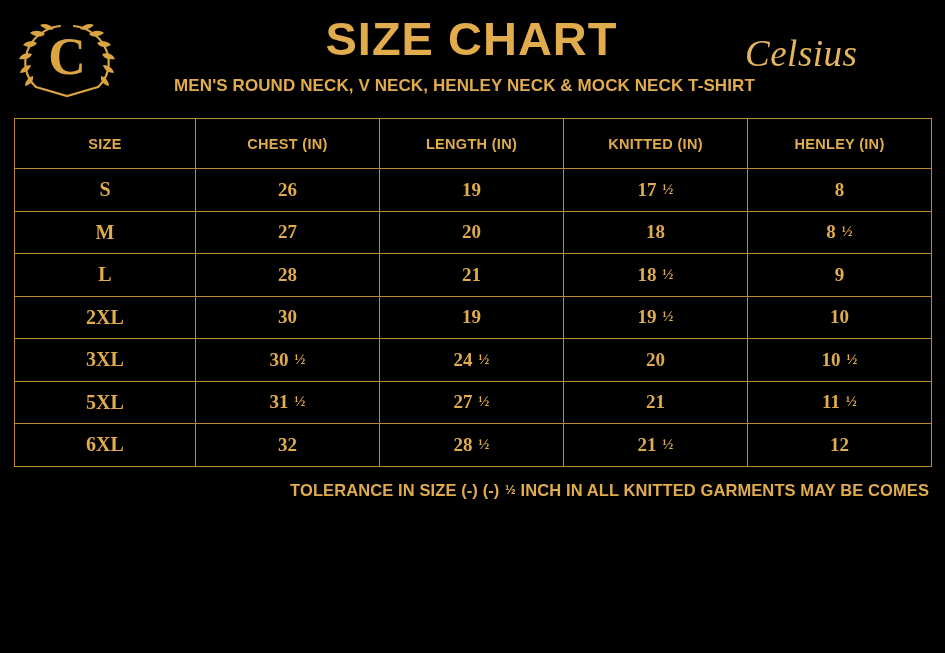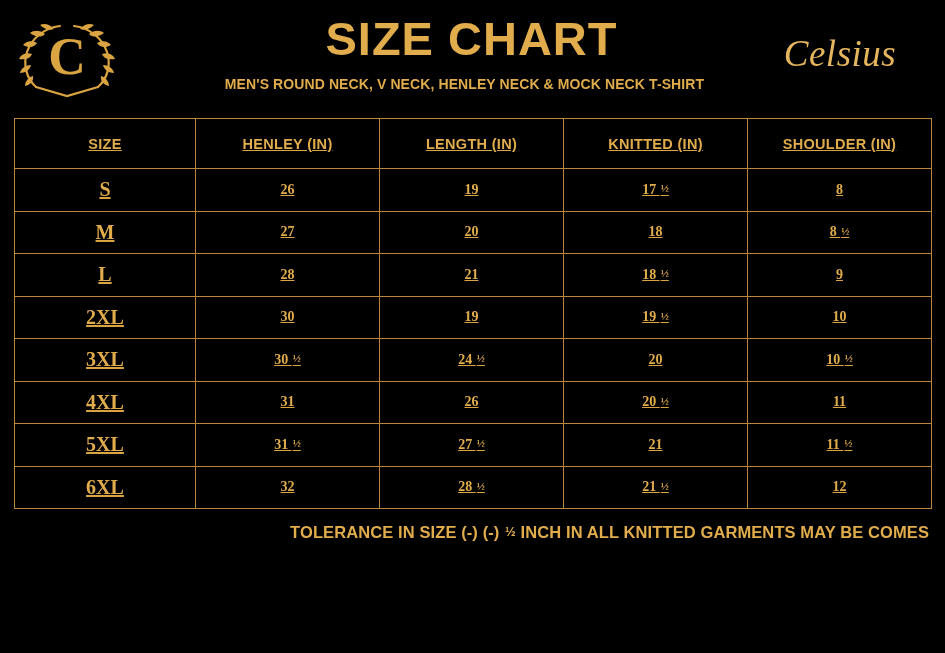--- a/index.html
+++ b/index.html
@@ -49,44 +49,42 @@
     font-size: 47px;
     letter-spacing: 1px;
     color: #e0ac4c;
     line-height: 1.05;
     margin: 0;
     padding-left: 14px;
   }
   .subtitle {
     font-family: "Liberation Sans", sans-serif;
     font-weight: bold;
-    font-size: 14px;
+    font-size: 17px;
     color: #e0ac4c;
     letter-spacing: 0.1px;
     margin-top: 13px;
     padding-left: 0;
   }
 
   .brand {
     position: absolute;
     right: 10px;
     top: 32px;
     width: 190px;
-    text-align: center;
     font-family: "Liberation Serif", serif;
     font-style: italic;
     font-size: 37px;
     color: #e5b65e;
     letter-spacing: 0.5px;
   }
 
   
   .table-wrap {
     margin: 0 14px;
-    text-decoration: underline;
   }
   table.size-chart {
     width: 917px;
     border-collapse: collapse;
     table-layout: fixed;
   }
   table.size-chart th,
   table.size-chart td {
     border: 1px solid #b9863a;
     text-align: center;
@@ -95,21 +93,21 @@
     font-weight: bold;
   }
   table.size-chart th {
     height: 47px;
     font-family: "Liberation Sans", sans-serif;
     font-size: 14.5px;
     letter-spacing: 0.3px;
   }
   table.size-chart td {
     height: 39.5px;
-    font-size: 14px;
+    font-size: 19px;
   }
   table.size-chart td.size-cell {
     font-size: 20px;
   }
   col.c0 { width: 181px; }
   col.c1 { width: 184px; }
   col.c2 { width: 184px; }
   col.c3 { width: 184px; }
   col.c4 { width: 184px; }
 
@@ -177,24 +175,24 @@
       <colgroup>
         <col class="c0">
           <col class="c1">
           <col class="c2">
           <col class="c3">
           <col class="c4">
       </colgroup>
       <thead>
         <tr>
           <th>SIZE</th>
-          <th>HENLEY (IN)</th>
+          <th>CHEST (IN)</th>
           <th>LENGTH (IN)</th>
           <th>KNITTED (IN)</th>
-          <th>SHOULDER (IN)</th>
+          <th>HENLEY (IN)</th>
         </tr>
       </thead>
       <tbody id="table-body">
           <tr>
             <td class="size-cell">S</td>
             <td>26</td>
             <td>19</td>
             <td>17 <span class="frac">½</span></td>
             <td>8</td>
           </tr>
@@ -220,27 +218,20 @@
             <td>10</td>
           </tr>
           <tr>
             <td class="size-cell">3XL</td>
             <td>30 <span class="frac">½</span></td>
             <td>24 <span class="frac">½</span></td>
             <td>20</td>
             <td>10 <span class="frac">½</span></td>
           </tr>
           <tr>
-            <td class="size-cell">4XL</td>
-            <td>31</td>
-            <td>26</td>
-            <td>20 <span class="frac">½</span></td>
-            <td>11</td>
-          </tr>
-          <tr>
             <td class="size-cell">5XL</td>
             <td>31 <span class="frac">½</span></td>
             <td>27 <span class="frac">½</span></td>
             <td>21</td>
             <td>11 <span class="frac">½</span></td>
           </tr>
           <tr>
             <td class="size-cell">6XL</td>
             <td>32</td>
             <td>28 <span class="frac">½</span></td>

